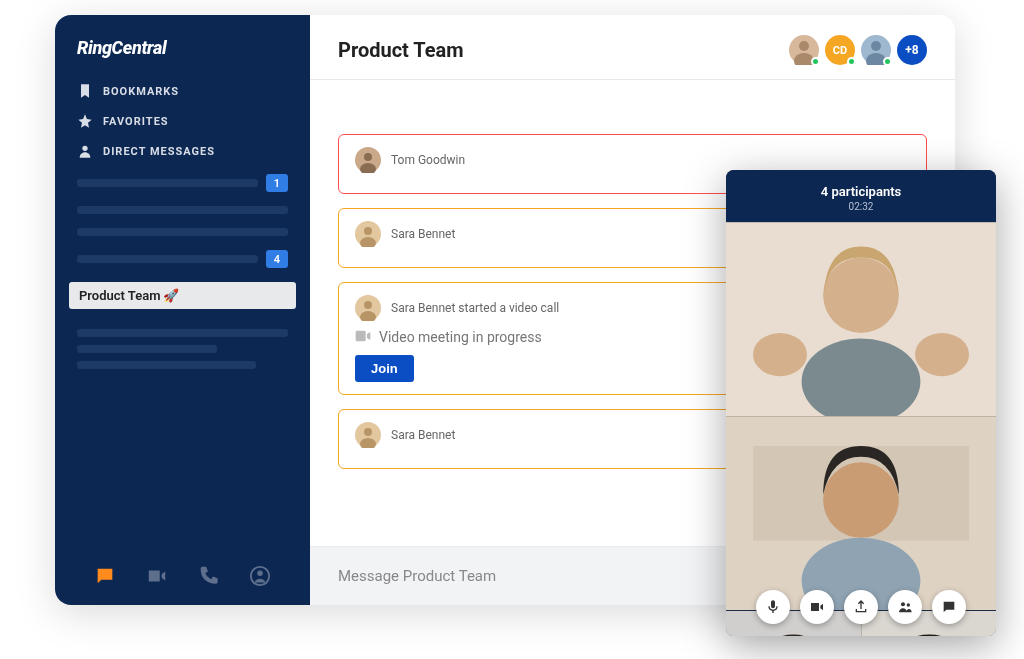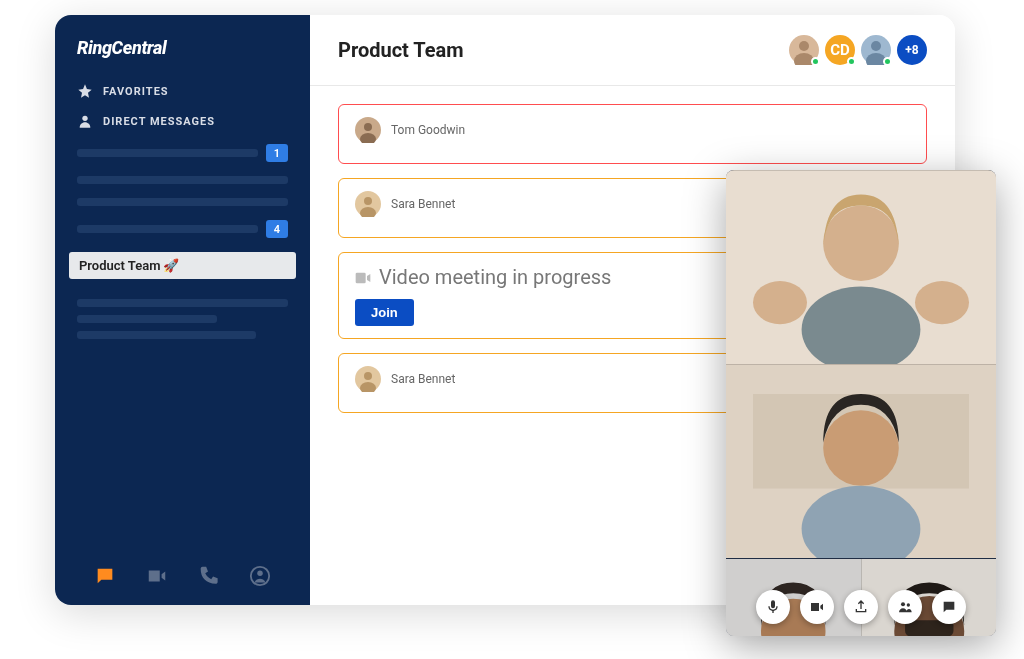--- a/index.html
+++ b/index.html
@@ -116,43 +116,43 @@
     padding: 18px 24px;
   }
   .bottom-nav .bn-icon { width:22px;height:22px;display:flex;align-items:center;justify-content:center;color:#5e6f8b;cursor:pointer;}
   .bottom-nav .bn-icon.active { color:#ff8b1f; }
 
   
   .main { flex:1; display:flex; flex-direction:column; background:#fff;}
   .main-header {
     display:flex;
     align-items:center;
-    padding: 20px 28px 20px 28px;
+    padding: 20px 28px 14px 28px;
     border-bottom: 1px solid #e8e8e8;
   }
   .main-title { font-size:20px; font-weight:700; color:#222; }
   .participants { margin-left:auto; display:flex; align-items:center; gap:6px;}
   .avatar {
-    width:30px;height:30px;border-radius:50%;position:relative;display:flex;align-items:center;justify-content:center;font-size:15px;font-weight:700;color:#fff;
+    width:30px;height:30px;border-radius:50%;position:relative;display:flex;align-items:center;justify-content:center;font-size:11px;font-weight:700;color:#fff;
   }
   .presence-dot{position:absolute;right:-1px;bottom:-1px;width:9px;height:9px;border-radius:50%;background:#22c55e;border:2px solid #fff;}
   .avatar.more{background:#0b4dc3;font-size:12px;}
   .messages { flex:1; padding: 18px 28px; overflow:auto; display:flex; flex-direction:column; gap:14px;}
   .msg-card {
     border:1px solid #f5a623;
     border-radius:6px;
     padding: 12px 16px;
     background:#fff;
   }
-  .msg-card.red { border-color:#ff4d4f; }
+  .msg-card.red { border-color:#ff4d4f;margin-top:36px; }
   .msg-head { display:flex; align-items:center; gap:10px; margin-bottom:8px;}
   .msg-avatar { width:26px;height:26px;border-radius:50%;}
   .msg-sender { font-size:12px; color:#666; }
   .msg-body { font-size:14px; color:#333; line-height:1.4; }
-  .video-line { display:flex; align-items:center; gap:8px; color:#777; font-size:20px; margin-bottom:10px;}
+  .video-line { display:flex; align-items:center; gap:8px; color:#777; font-size:14px; margin-bottom:10px;}
   .join-btn {
     background:#0b4dc3;color:#fff;border:none;padding:6px 16px;font-size:13px;font-weight:600;border-radius:3px;cursor:pointer;
   }
   .composer {
     background:#f2f3f5;
     padding: 20px 28px;
     color:#888;
     font-size:15px;
     border-top:1px solid #eee;
   }
@@ -206,20 +206,28 @@
 
 <div class="app-window">
 
   <aside class="sidebar">
     <div class="brand">RingCentral</div>
 
     <div class="nav-list">
       <div class="nav-item">
         <span class="nav-icon">
           <svg viewBox="0 0 24 24" fill="currentColor">
+              <path d="M6 2h12v20l-6-4-6 4z"></path>
+            </svg>
+        </span>
+        <span>BOOKMARKS</span>
+      </div>
+      <div class="nav-item">
+        <span class="nav-icon">
+          <svg viewBox="0 0 24 24" fill="currentColor">
               <path d="M12 2l2.9 6.9L22 10l-5.5 4.7L18 22l-6-3.7L6 22l1.5-7.3L2 10l7.1-1.1z"></path>
             </svg>
         </span>
         <span>FAVORITES</span>
       </div>
       <div class="nav-item">
         <span class="nav-icon">
           <svg viewBox="0 0 24 24" fill="currentColor">
               <circle cx="12" cy="8" r="4"></circle>
               <path d="M4 22c0-4.4 3.6-8 8-8s8 3.6 8 8"></path>
@@ -326,20 +334,29 @@
             <svg viewBox="0 0 26 26">
                 <circle cx="13" cy="10" r="4" fill="#b89566"></circle>
                 <ellipse cx="13" cy="22" rx="8" ry="6" fill="#b89566"></ellipse>
               </svg>
           </div>
           <span class="msg-sender">Sara Bennet</span>
         </div>
       </div>
 
       <div class="msg-card">
+        <div class="msg-head">
+          <div class="msg-avatar" style="background:#e2c79f;border-radius:50%">
+            <svg viewBox="0 0 26 26">
+                <circle cx="13" cy="10" r="4" fill="#b89566"></circle>
+                <ellipse cx="13" cy="22" rx="8" ry="6" fill="#b89566"></ellipse>
+              </svg>
+          </div>
+          <span class="msg-sender">Sara Bennet started a video call</span>
+        </div>
         <div class="video-line">
           <span>
             <svg width="16" height="12" viewBox="0 0 24 18" fill="#bbb">
                 <rect x="1" y="1" width="15" height="16" rx="2"></rect>
                 <path d="M18 6l5-3v12l-5-3z"></path>
               </svg>
           </span>
           <span>Video meeting in progress</span>
         </div>
         <button class="join-btn">Join</button>
@@ -351,24 +368,31 @@
             <svg viewBox="0 0 26 26">
                 <circle cx="13" cy="10" r="4" fill="#b89566"></circle>
                 <ellipse cx="13" cy="22" rx="8" ry="6" fill="#b89566"></ellipse>
               </svg>
           </div>
           <span class="msg-sender">Sara Bennet</span>
         </div>
       </div>
     </div>
 
+    <div class="composer">
+      <span>Message Product Team</span>
+    </div>
   </section>
 </div>
 
 <div class="video-panel">
+  <div class="vp-header">
+    <div class="vp-title">4 participants</div>
+    <div class="vp-time">02:32</div>
+  </div>
   <div class="vp-grid">
     <div class="vp-tile" style="background:#e8ddd0">
       <svg class="face" viewBox="0 0 100 70">
           <rect width="100" height="70" fill="#e8ddd0"></rect>
           <circle cx="50" cy="26" r="14" fill="#d4b08d"></circle>
           <path d="M50 12 q-14 0 -14 18 q0 -22 14 -22 q14 0 14 22 q0 -18 -14 -18" fill="#c9a56f"></path>
           <ellipse cx="50" cy="58" rx="22" ry="16" fill="#7a8a8f"></ellipse>
           <ellipse cx="20" cy="48" rx="10" ry="8" fill="#d4b08d"></ellipse>
           <ellipse cx="80" cy="48" rx="10" ry="8" fill="#d4b08d"></ellipse>
         </svg>

